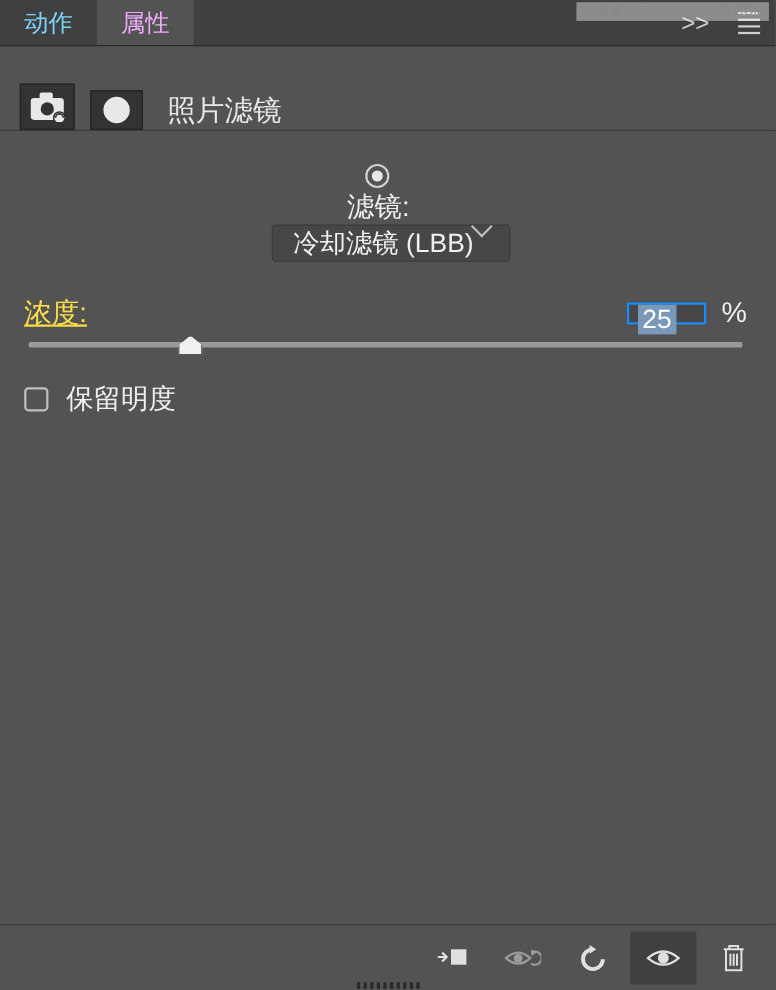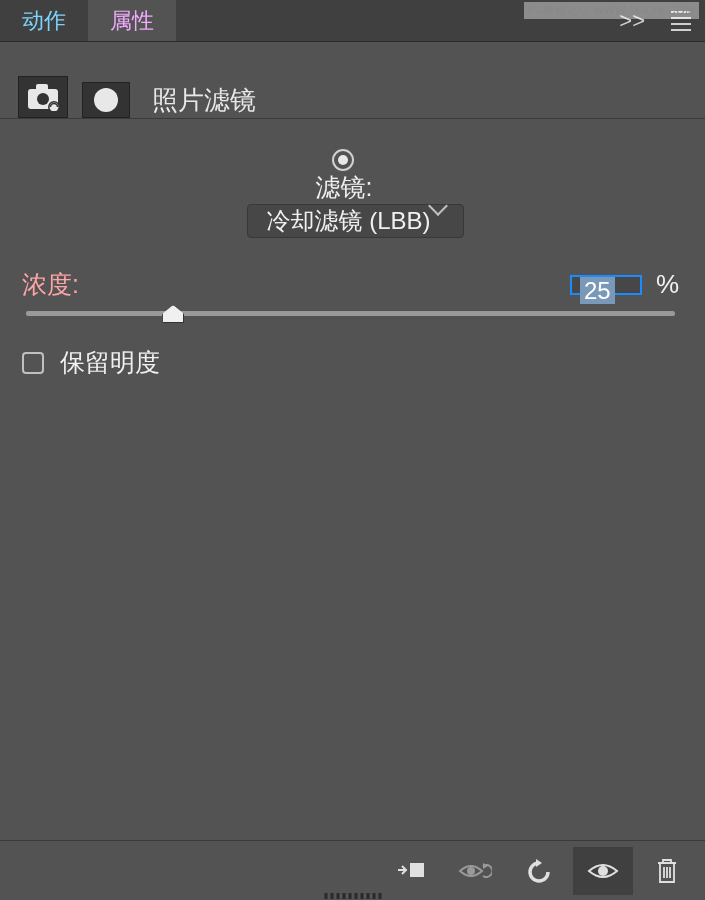--- a/index.html
+++ b/index.html
@@ -178,21 +178,22 @@
       cursor: pointer;
     }
     .density-row {
       display: flex;
       align-items: center;
       justify-content: space-between;
       margin-top: 30px;
     }
     .density-label {
       font-size: 25px;
-      color: #fca5a5;
+      color: #fde047;
+      text-decoration: underline;
     }
     .density-value-wrap {
       display: flex;
       align-items: center;
       gap: 14px;
     }
     .density-input {
       width: 72px;
       height: 20px;
       background: #474747;

